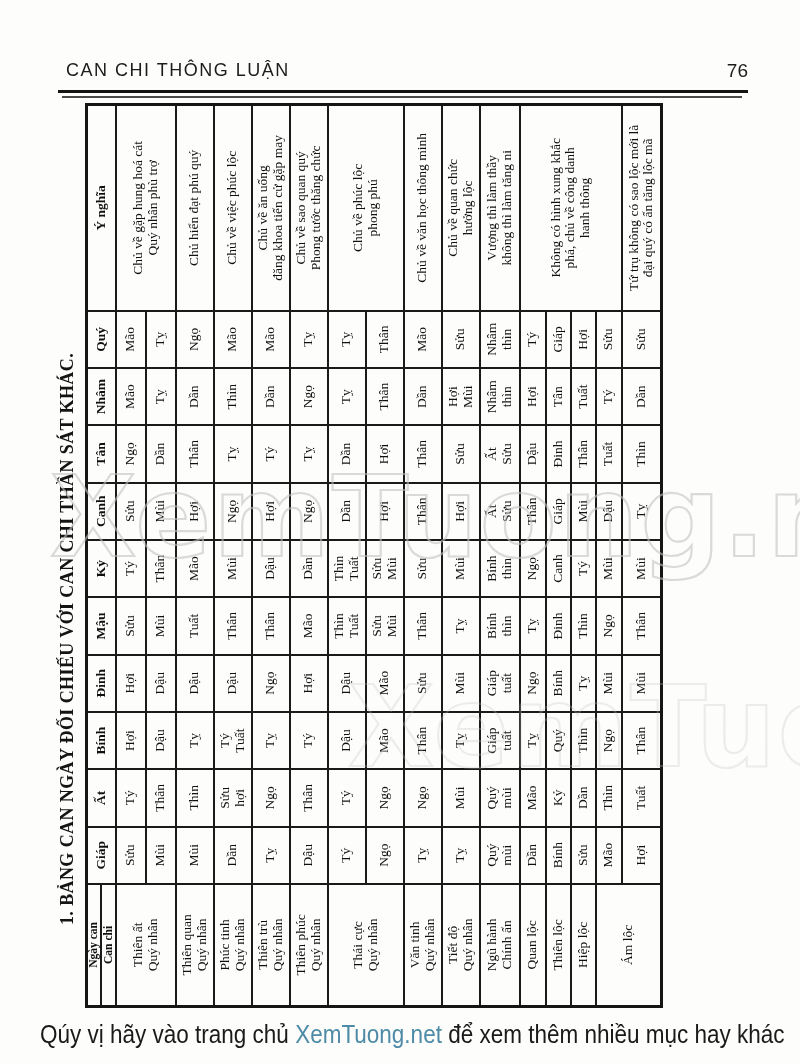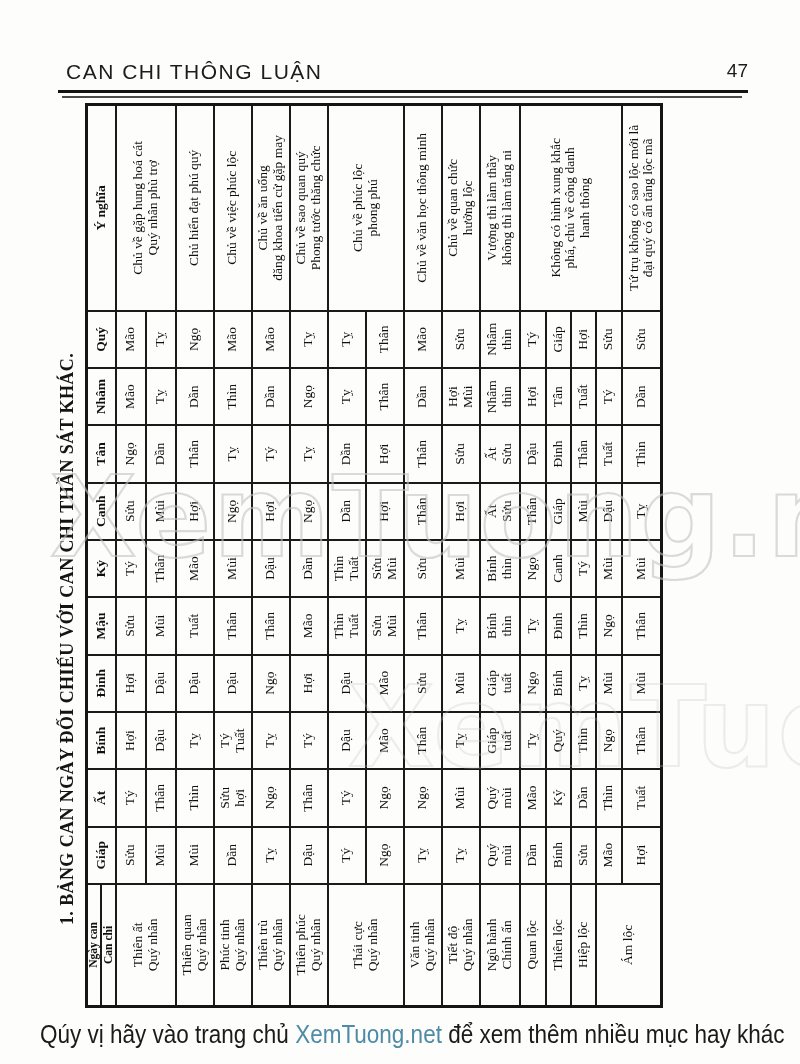--- a/index.html
+++ b/index.html
@@ -3,21 +3,21 @@
 <meta charset="utf-8">
 <style>
   html,body { margin:0; padding:0; background:#e8e8e8; }
   .sheet {
     position:relative; width:800px; height:1064px; background:#fdfdfc;
     overflow:hidden; font-family:"Liberation Serif", serif; color:#161616;
   }
   
   .hdr-title {
     position:absolute; left:66px; top:60px;
-    font-family:"Liberation Sans", sans-serif; font-size:21px;
+    font-family:"Liberation Sans", sans-serif; font-size:18px;
     letter-spacing:1.5px; color:#1c1c1c;
   }
   .hdr-page {
     position:absolute; right:52px; top:60px;
     font-family:"Liberation Sans", sans-serif; font-size:19px; color:#1c1c1c;
   }
   .rule1 { position:absolute; left:58px; top:90px; width:690px; height:3px; background:#141414; }
   .rule2 { position:absolute; left:62px; top:96px; width:680px; height:1.6px; background:#4a4a4a; }
   
   .vtitle-wrap { position:absolute; left:57px; top:1004px; width:0; height:0; }
@@ -65,21 +65,21 @@
     transform:scaleX(0.9); transform-origin:center; white-space:nowrap;
   }
   .footer .link { }
 </style>
 </head>
 <body>
 
 <div class="sheet">
 
   <div class="hdr-title">CAN CHI THÔNG LUẬN</div>
-  <div class="hdr-page">47</div>
+  <div class="hdr-page">76</div>
   <div class="rule1"></div>
   <div class="rule2"></div>
 
   <div class="vtitle-wrap">
     <div class="vtitle">1. BẢNG CAN NGÀY ĐỐI CHIẾU VỚI CAN CHI THẦN SÁT KHÁC.</div>
   </div>
 
   <div class="tbl-wrap">
     <div class="rot">
       <table class="main" id="main-table">

